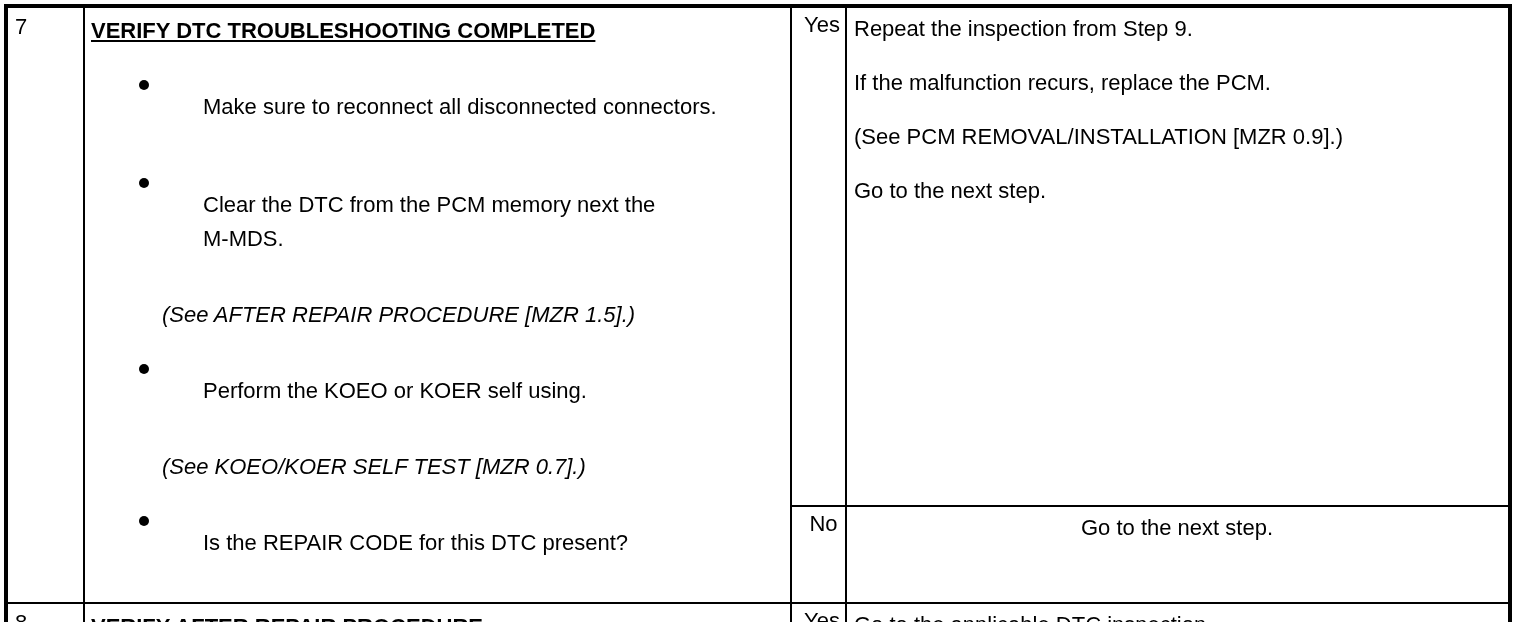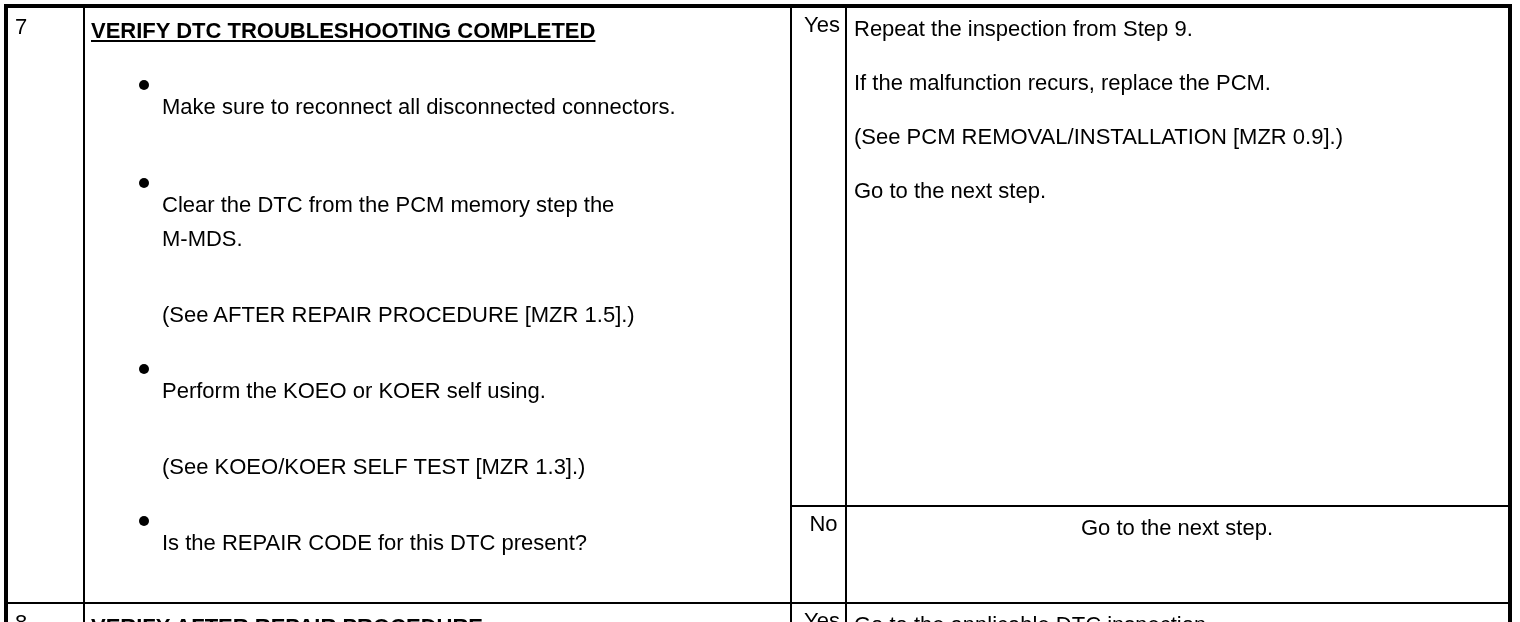--- a/index.html
+++ b/index.html
@@ -48,38 +48,40 @@
     font-weight: bold;
     line-height: 34px;
     margin: 0 0 20px 0;
     white-space: pre-line;
     text-decoration: underline;
   }
   .bullet-item {
     display: flex;
     margin: 0 0 20px 0;
     padding-left: 48px;
+    gap: 41px;
   }
   .bullet-dot {
     flex: none;
     width: 10px;
     height: 10px;
     border-radius: 50%;
     background: #000000;
     margin-top: 12px;
   }
   .bullet-text {
     margin-left: 13px;
     line-height: 34px;
     white-space: pre-line;
   }
   .note-line {
     margin: 0 0 20px 71px;
     line-height: 34px;
     white-space: pre-line;
+    font-style: italic;
   }
   .result-line {
     margin: 0 0 20px 0;
     line-height: 34px;
     white-space: pre-line;
   }
   tr.row-7-yes > td { height: 333px; }
   tr.row-7-no  > td { height: 60px; text-align: center; }
   tr.row-8-yes > td { height: 143px; }
 </style>
@@ -101,29 +103,29 @@
           <span>7</span>
         </td>
         <td class="action-cell" rowspan="2">
           <p class="action-title">VERIFY DTC TROUBLESHOOTING COMPLETED</p>
           <div class="bullet-item">
             <span class="bullet-dot"></span>
             <p class="bullet-text">Make sure to reconnect all disconnected connectors.</p>
           </div>
           <div class="bullet-item">
             <span class="bullet-dot"></span>
-            <p class="bullet-text">Clear the DTC from the PCM memory step the
+            <p class="bullet-text">Clear the DTC from the PCM memory next the
 M-MDS.</p>
           </div>
           <p class="note-line">(See AFTER REPAIR PROCEDURE [MZR 1.5].)</p>
           <div class="bullet-item">
             <span class="bullet-dot"></span>
             <p class="bullet-text">Perform the KOEO or KOER self using.</p>
           </div>
-          <p class="note-line">(See KOEO/KOER SELF TEST [MZR 1.3].)</p>
+          <p class="note-line">(See KOEO/KOER SELF TEST [MZR 0.7].)</p>
           <div class="bullet-item">
             <span class="bullet-dot"></span>
             <p class="bullet-text">Is the REPAIR CODE for this DTC present?</p>
           </div>
         </td>
         <td class="yesno-cell">
           <span>Yes</span>
         </td>
         <td class="result-cell">
           <p class="result-line">Repeat the inspection from Step 9.</p>

